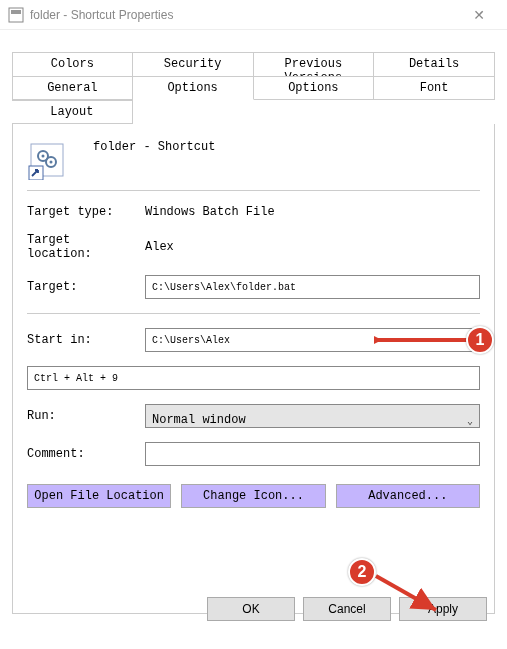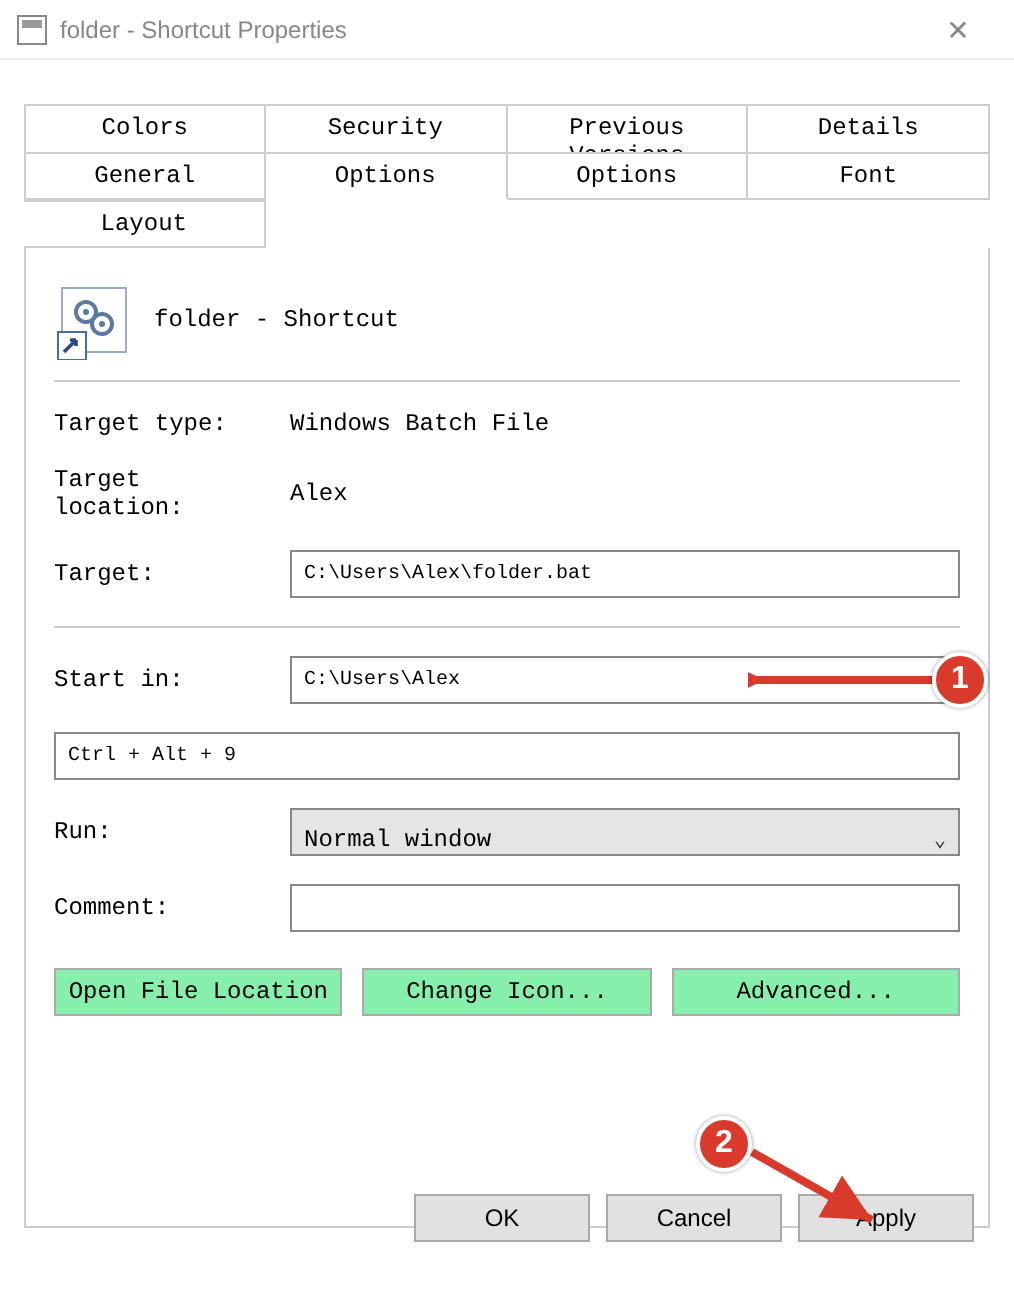--- a/index.html
+++ b/index.html
@@ -65,21 +65,21 @@
   }
   .tab-panel {
     border: 1px solid #ccc;
     border-top: none;
     padding: 16px 14px 14px 14px;
     height: 490px;
     overflow: hidden;
   }
   .header-row {
     display: flex;
-    align-items: center;
+    gap: 16px;
     margin-bottom: 10px;
   }
   .shortcut-icon {
     width: 40px; height: 40px;
     display: flex; align-items: center; justify-content: center;
     position: relative;
   }
   hr.sep {
     border: none;
     border-top: 1px solid #ccc;
@@ -120,21 +120,21 @@
   .select .chev { font-size: 10px; color: #333; }
   .btn-row {
     display: flex;
     gap: 10px;
     margin-top: 18px;
   }
   .btn {
     flex: 1;
     height: 24px;
     border: 1px solid #aaa;
-    background: #86efac;
+    background: #c4b5fd;
     text-align: center;
     line-height: 22px;
     font-size: 12px;
   }
   .bottom-buttons {
     position: absolute;
     right: 20px;
     bottom: 28px;
     display: flex;
     gap: 8px;

